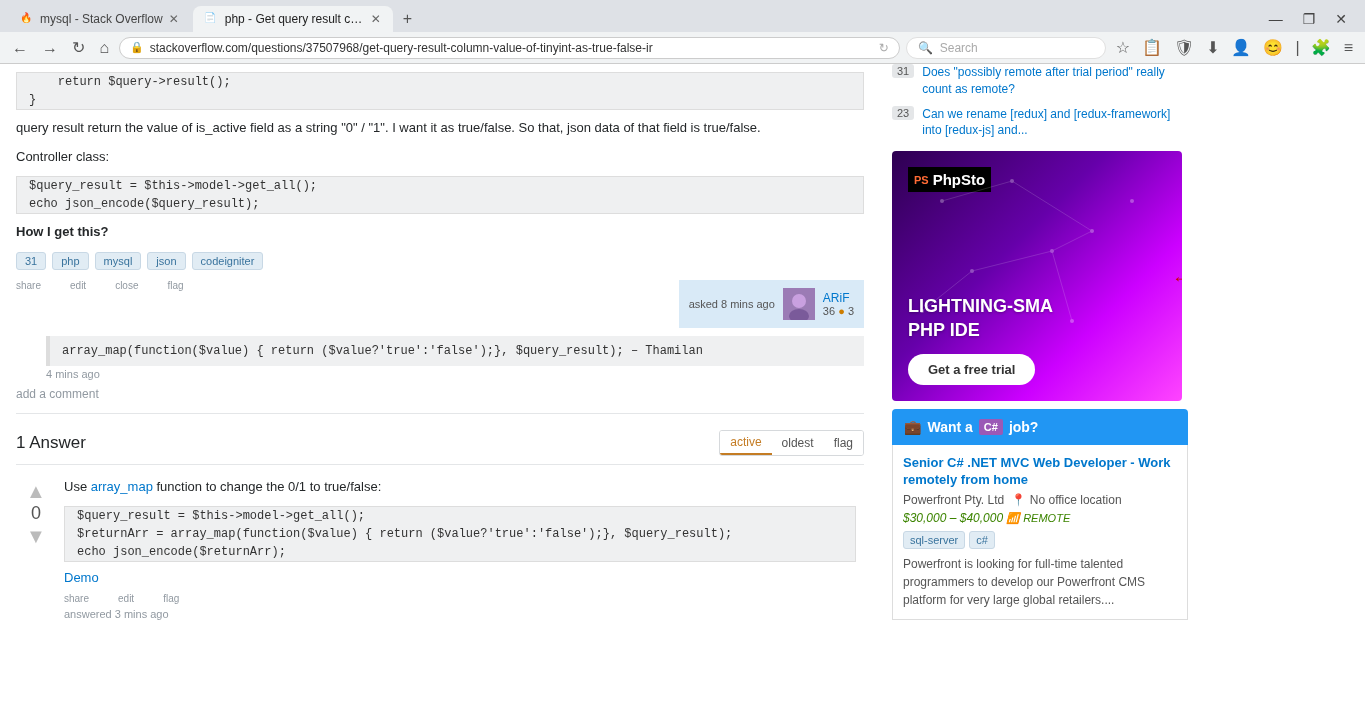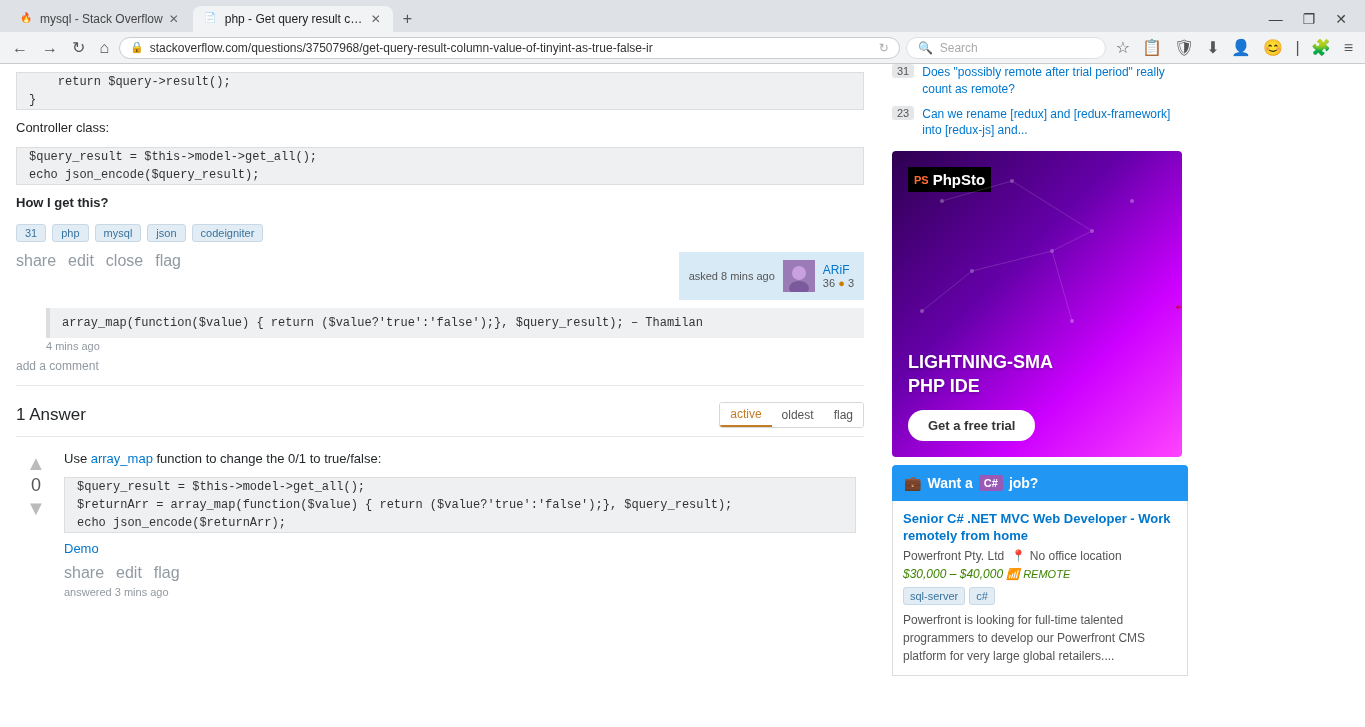--- a/index.html
+++ b/index.html
@@ -144,21 +144,21 @@
     .tag {
       background: #e1ecf4;
       color: #39739d;
       border: 1px solid #c8d8e5;
       padding: 2px 8px;
       border-radius: 3px;
       font-size: 11px;
     }
 
     
-    .action-links { display: flex; gap: 12px; color: #9199a1; font-size: 16px; }
+    .action-links { display: flex; gap: 29px; color: #9199a1; font-size: 10px; }
     .action-link { color: #9199a1; cursor: pointer; text-decoration: none; }
 
     
     .user-card {
       background: #d9eaf7;
       padding: 8px 10px;
       display: inline-flex;
       align-items: center;
       gap: 8px;
       font-size: 12px;
@@ -272,21 +272,21 @@
       border-radius: 3px;
       font-size: 11px;
       height: fit-content;
       white-space: nowrap;
     }
     .related-link { color: #0077cc; cursor: pointer; line-height: 1.4; }
 
     
     .ad-banner {
       width: 290px;
-      height: 306px;
+      height: 250px;
       background: linear-gradient(135deg, #2d0050 0%, #6600aa 40%, #cc00ff 70%, #ff44ff 100%);
       border-radius: 4px;
       overflow: hidden;
       position: relative;
       margin: 8px 0;
       display: flex;
       flex-direction: column;
       align-items: flex-start;
       justify-content: flex-end;
       padding: 16px;
@@ -429,20 +429,21 @@
 
 <div class="main-layout">
 
   <div class="content-area">
 
     <div class="code-block">
       <span style="white-space:pre;display:block;">    return $query-&gt;result();
 }</span>
     </div>
 
+    <p class="question-text">query result return the value of is_active field as a string "0" / "1". I want it as true/false. So that, json data of that field is true/false.</p>
     <p class="question-text">Controller class:</p>
 
     <div class="code-block">
       <span style="white-space:pre;display:block;">$query_result = $this-&gt;model-&gt;get_all();
 echo json_encode($query_result);</span>
     </div>
 
     <p class="question-text">
       <strong><span>How I get this?</span></strong>
     </p>

